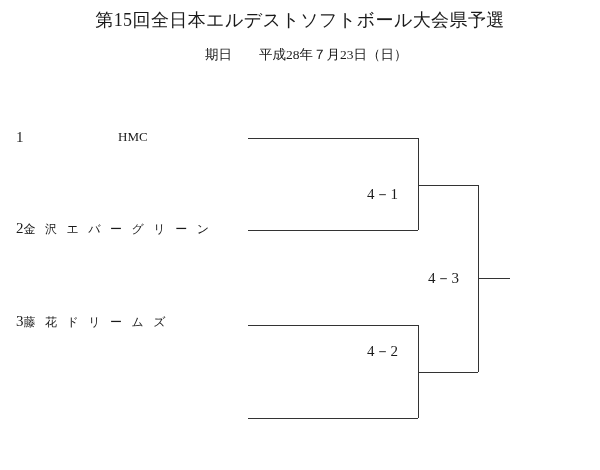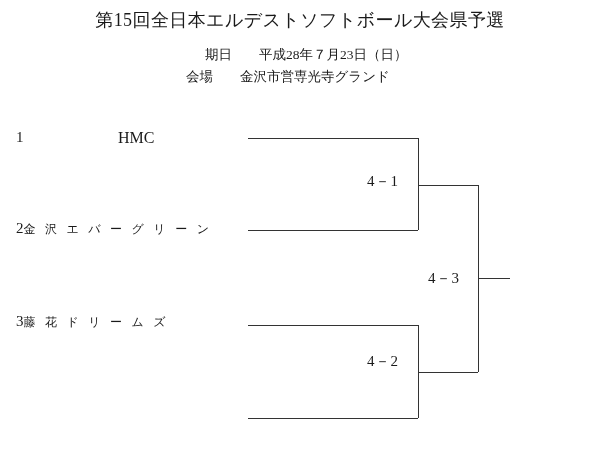--- a/index.html
+++ b/index.html
@@ -70,36 +70,36 @@
   .team-plain {
     letter-spacing: 0;
   }
 
   .row1 { top: 130px; left: 16px; }
   .row1 .team-name {
     position: absolute;
     left: 102px;
     top: 0;
     font-family: "Liberation Serif", "DejaVu Serif", serif;
-    font-size: 16px;
+    font-size: 13px;
     letter-spacing: 0;
   }
   .row2 { top: 221px; left: 16px; }
   .row3 { top: 314px; left: 16px; text-align: right; }
   .row4 { top: 408px; left: 16px; }
 
   
   .score {
     position: absolute;
     font-size: 15px;
     white-space: nowrap;
     letter-spacing: 0.5px;
   }
-  .score-m1 { top: 172px; left: 367px; }
-  .score-m2 { top: 352px; left: 367px; text-align: right; }
+  .score-m1 { top: 185px; left: 367px; }
+  .score-m2 { top: 342px; left: 367px; text-align: right; }
   .score-final { top: 269px; left: 428px; }
 
   
   .hline {
     position: absolute;
     height: 0;
     border-top: 1.3px solid #333333;
   }
   .vline {
     position: absolute;
@@ -112,23 +112,20 @@
 
 <div id="root">
 
   <div class="title">第15回全日本エルデストソフトボール大会県予選</div>
 
   <div class="meta meta-row1">
     <span class="meta-label">期日</span><span>平成28年７月23日（日）</span>
   </div>
 
 
-  <div class="meta meta-row2">
-    <span class="meta-label">会場</span><span>金沢市営専光寺グランド</span>
-  </div>
 
   <div class="seed-row row1">
     <span class="seed-num">1</span>
     <span class="team-name team-plain">HMC</span>
   </div>
 
   <div class="seed-row row2">
     <span class="seed-num">2</span><span class="team-name team-spaced">金沢エバーグリーン</span>
   </div>
 

